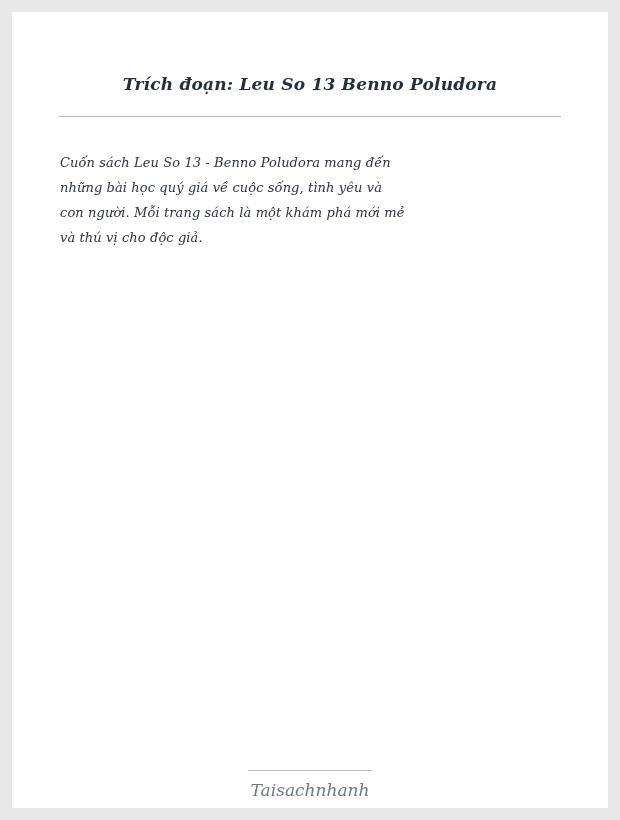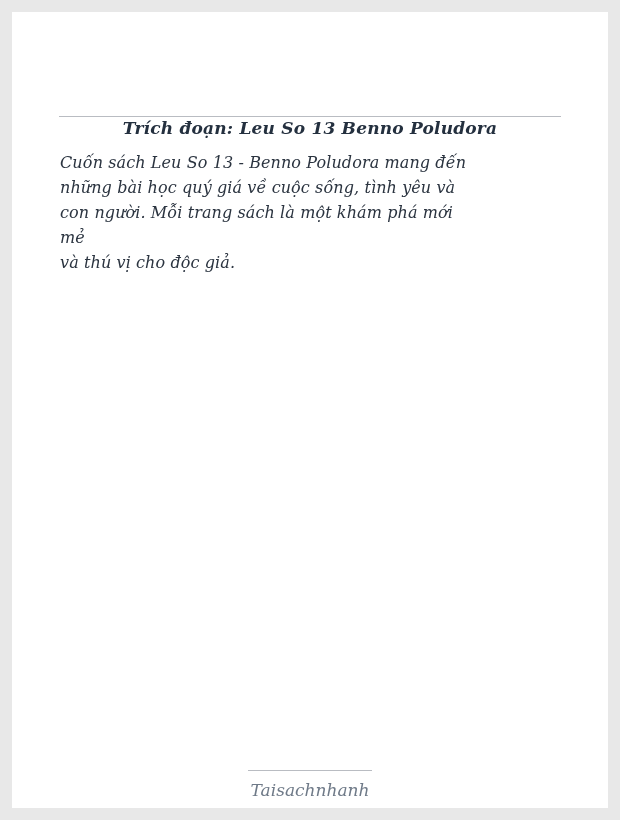--- a/index.html
+++ b/index.html
@@ -27,38 +27,37 @@
     left: 0;
     top: 62px;
     width: 596px;
     text-align: center;
     font-family: "DejaVu Serif", serif;
     font-style: italic;
     font-weight: bold;
     font-size: 17px;
     color: #24303f;
     letter-spacing: 0.2px;
-    margin-top: 44px;
   }
   .title-rule {
     position: absolute;
     left: 47px;
     top: 104px;
     width: 502px;
     height: 1px;
     background: #b9bcc2;
   }
   .body-text {
     position: absolute;
     left: 48px;
     top: 138px;
     width: 420px;
     font-family: "DejaVu Serif", serif;
     font-style: italic;
-    font-size: 16px;
+    font-size: 13px;
     line-height: 25px;
     color: #2b3440;
     white-space: pre-line;
     letter-spacing: 0.1px;
   }
   .footer-rule {
     position: absolute;
     left: 236px;
     top: 758px;
     width: 124px;

